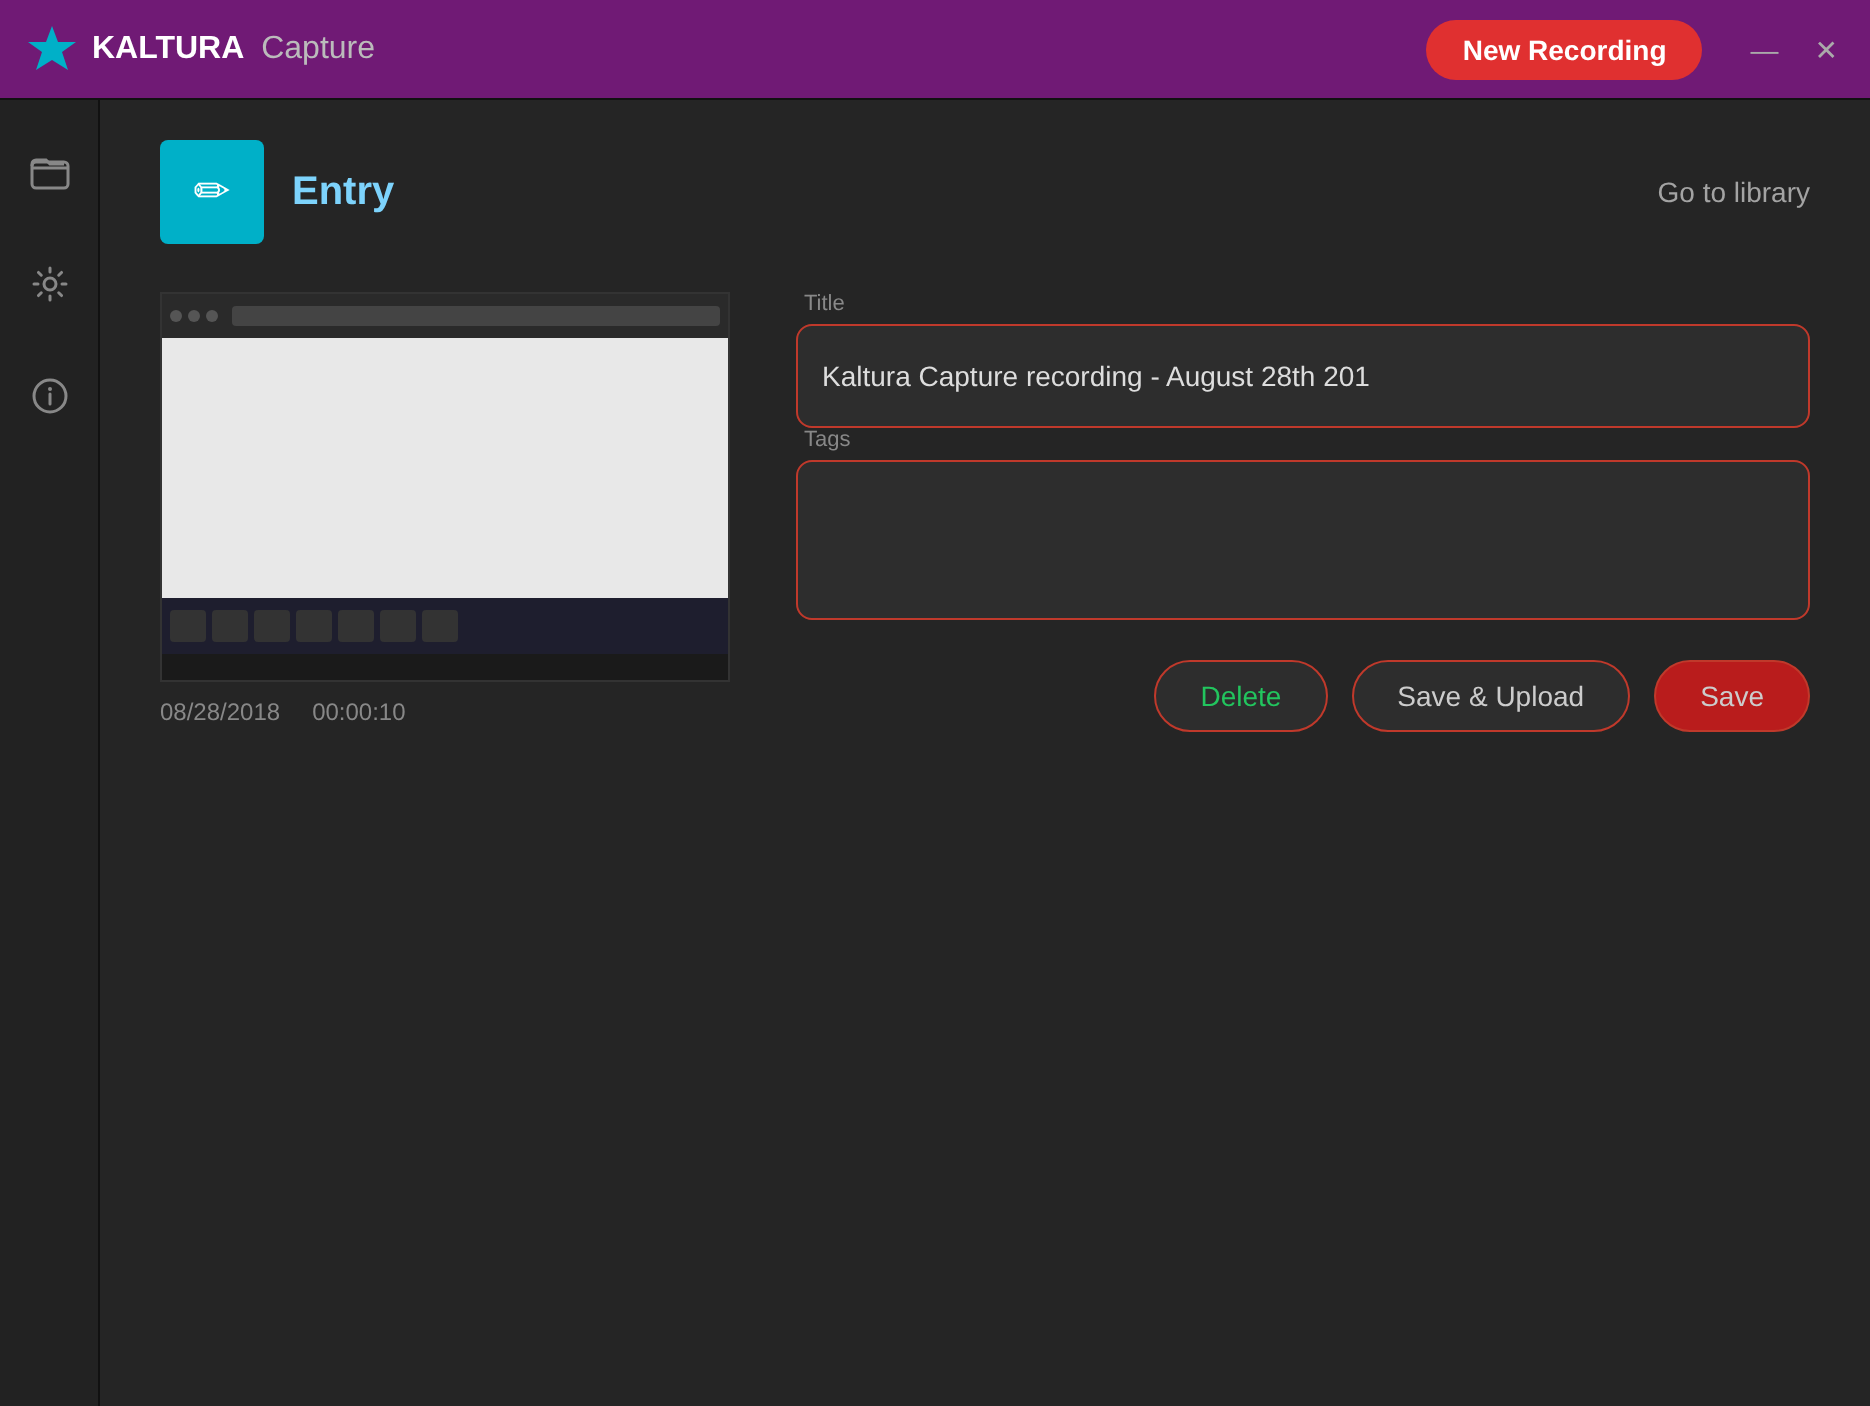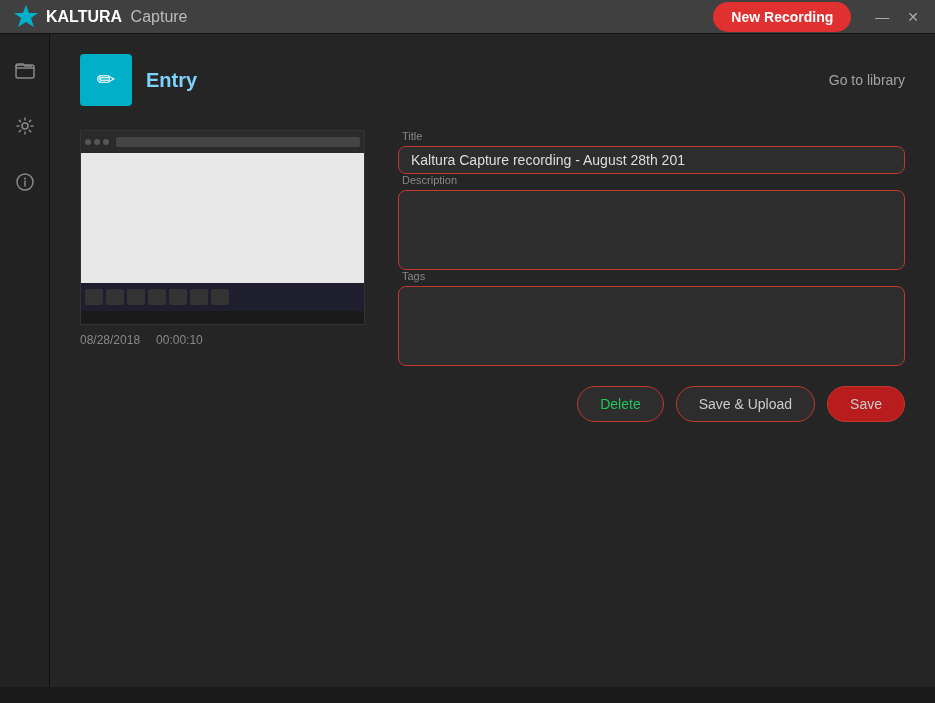--- a/index.html
+++ b/index.html
@@ -11,22 +11,22 @@
       font-family: 'Segoe UI', Arial, sans-serif;
       color: #ccc;
       overflow: hidden;
     }
 
     
     .titlebar {
       display: flex;
       align-items: center;
       justify-content: space-between;
-      background: #404040;
-      height: 34px;
+      background: #701a75;
+      height: 50px;
       padding: 0 12px;
       border-bottom: 1px solid #111;
     }
     .titlebar-left {
       display: flex;
       align-items: center;
       gap: 8px;
     }
     .kaltura-logo {
       display: flex;
@@ -221,21 +221,21 @@
       border-radius: 8px;
       padding: 8px 12px;
       color: #ddd;
       font-size: 14px;
       font-family: inherit;
       outline: none;
       resize: none;
       width: 100%;
     }
     .field-input {
-      height: 28px;
+      height: 52px;
     }
     .field-textarea {
       height: 80px;
     }
 
     
     .action-row {
       display: flex;
       justify-content: flex-end;
       gap: 12px;
@@ -355,24 +355,20 @@
         </div>
       </div>
 
       <div class="entry-right">
 
         <div class="field-group">
           <label class="field-label">Title</label>
           <input class="field-input" type="text" value="Kaltura Capture recording - August 28th 201" style="">
         </div>
 
-        <div class="field-group">
-          <label class="field-label">Description</label>
-          <textarea class="field-textarea" style=""></textarea>
-        </div>
 
         <div class="field-group">
           <label class="field-label">Tags</label>
           <textarea class="field-textarea" style=""></textarea>
         </div>
 
         <div class="action-row">
           <button class="btn btn-delete">Delete</button>
           <button class="btn btn-save-upload">Save &amp; Upload</button>
           <button class="btn btn-save">Save</button>

